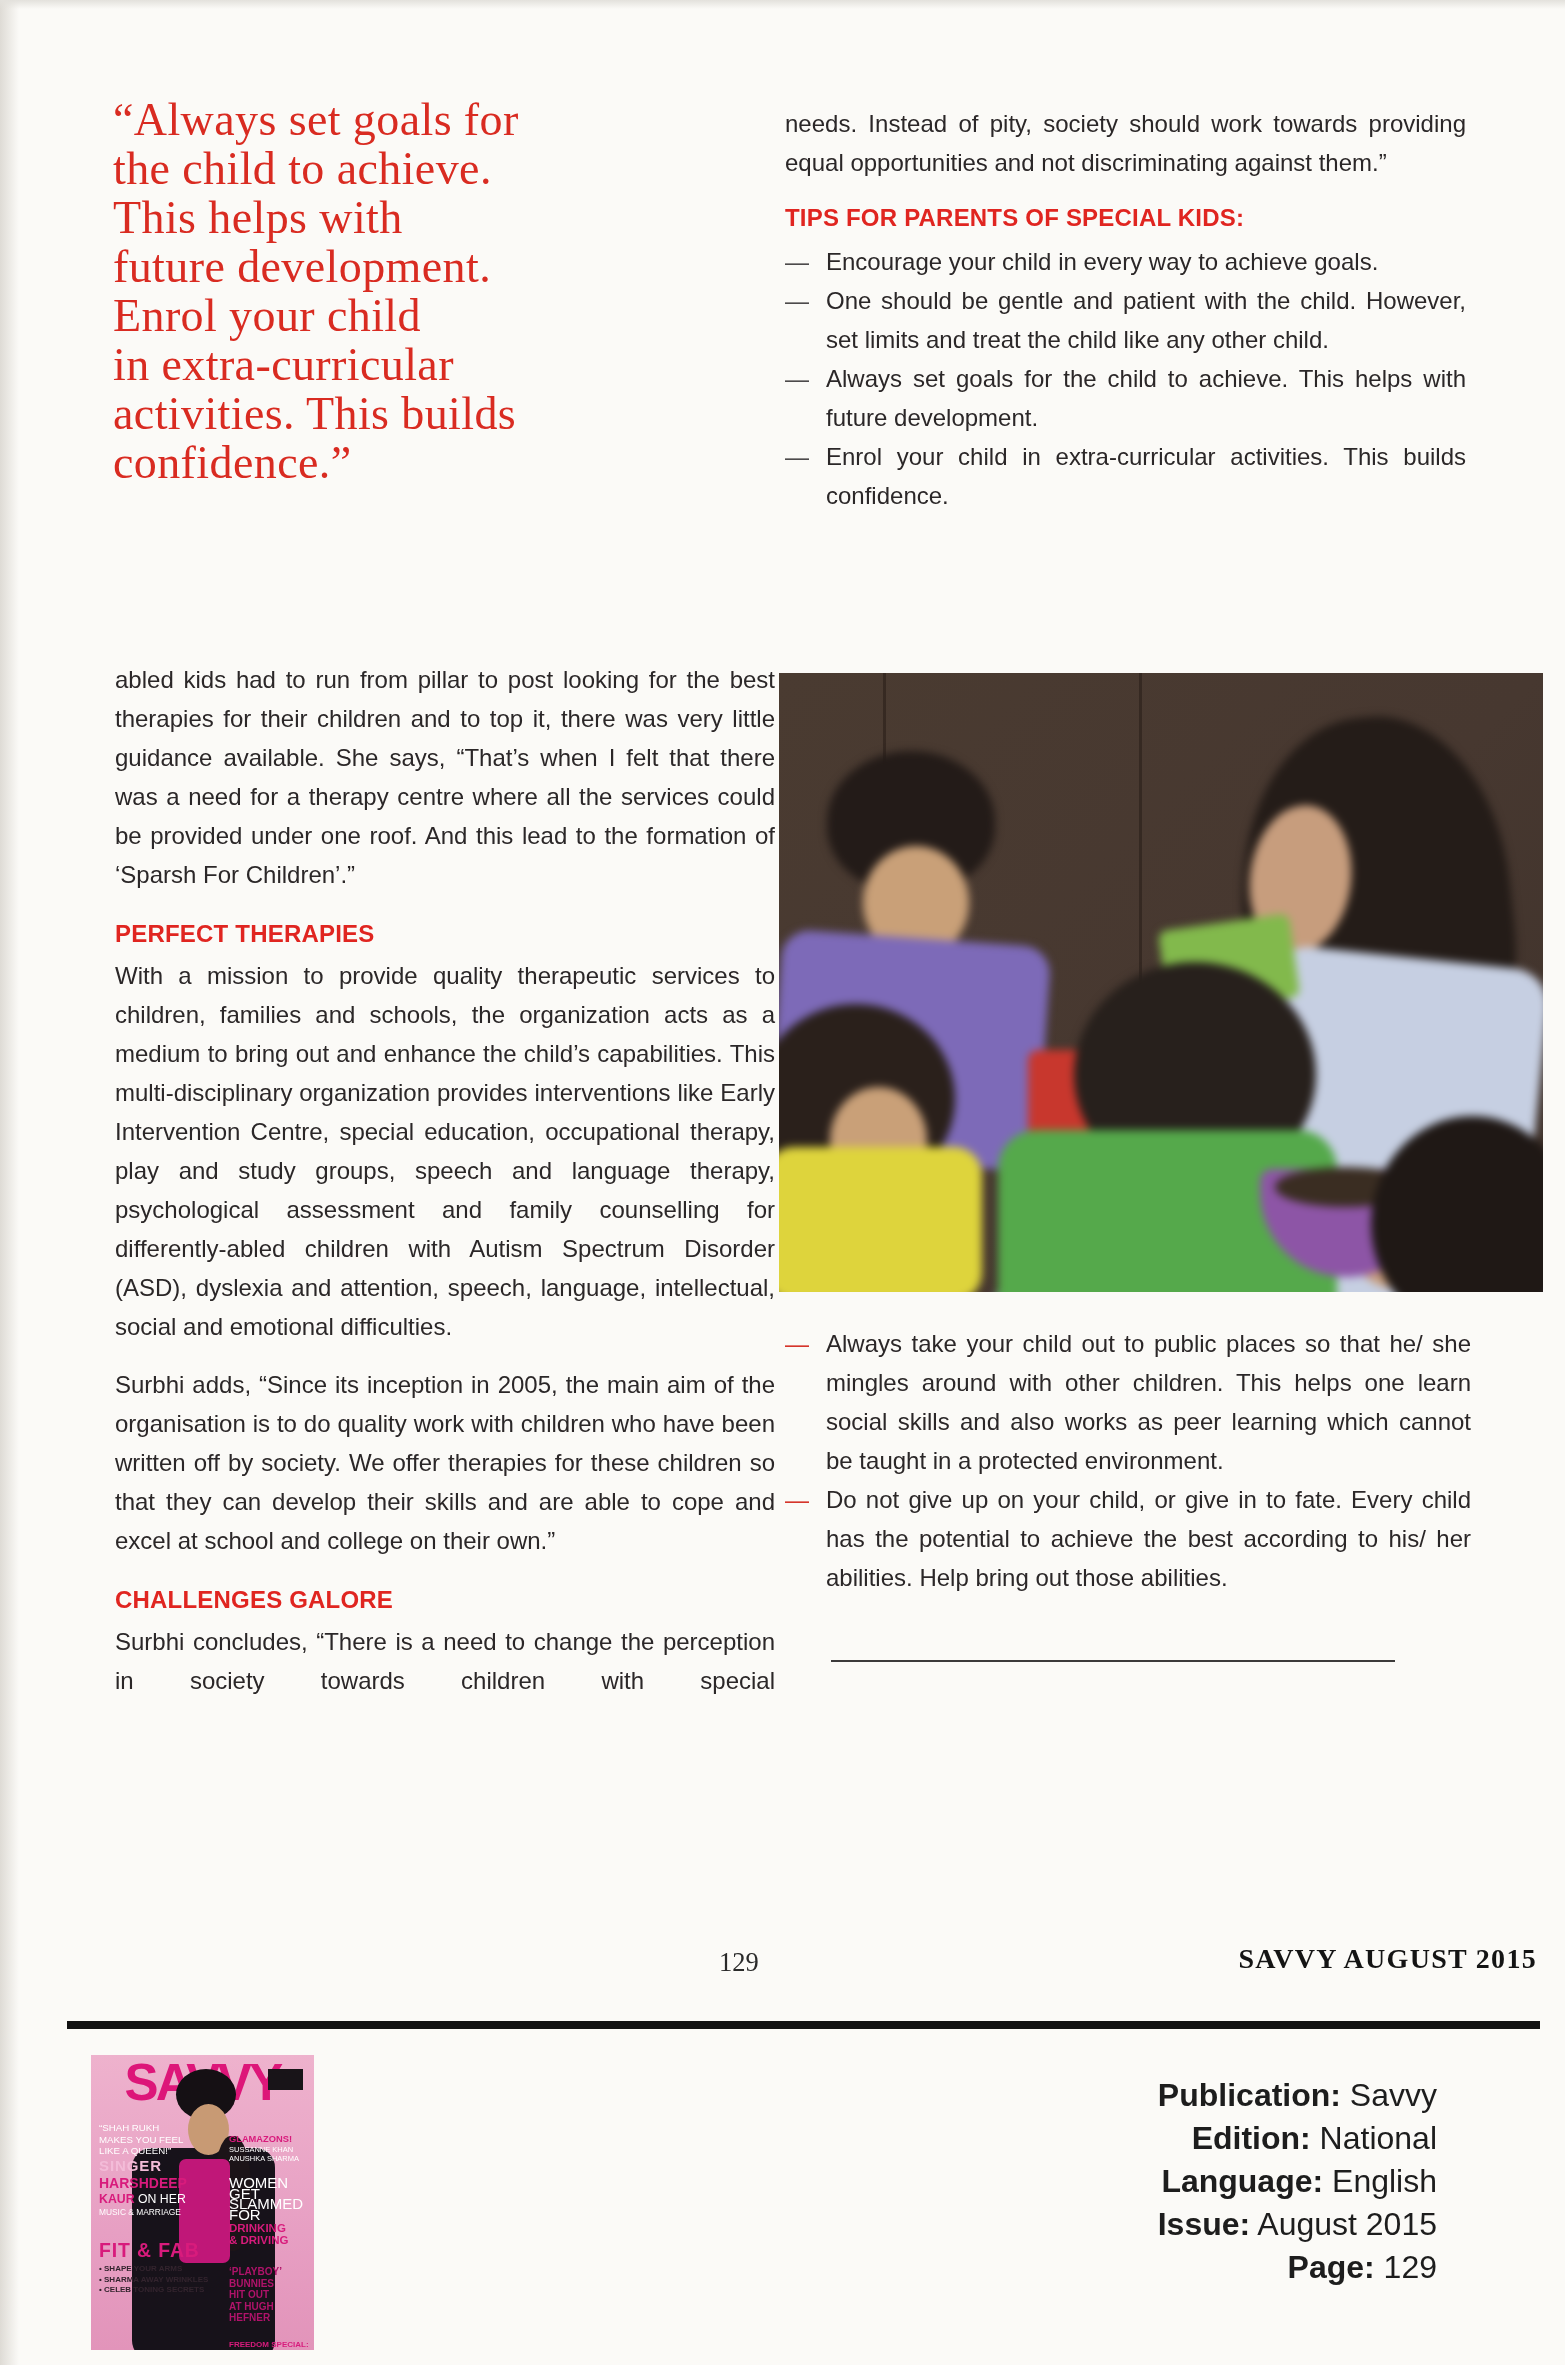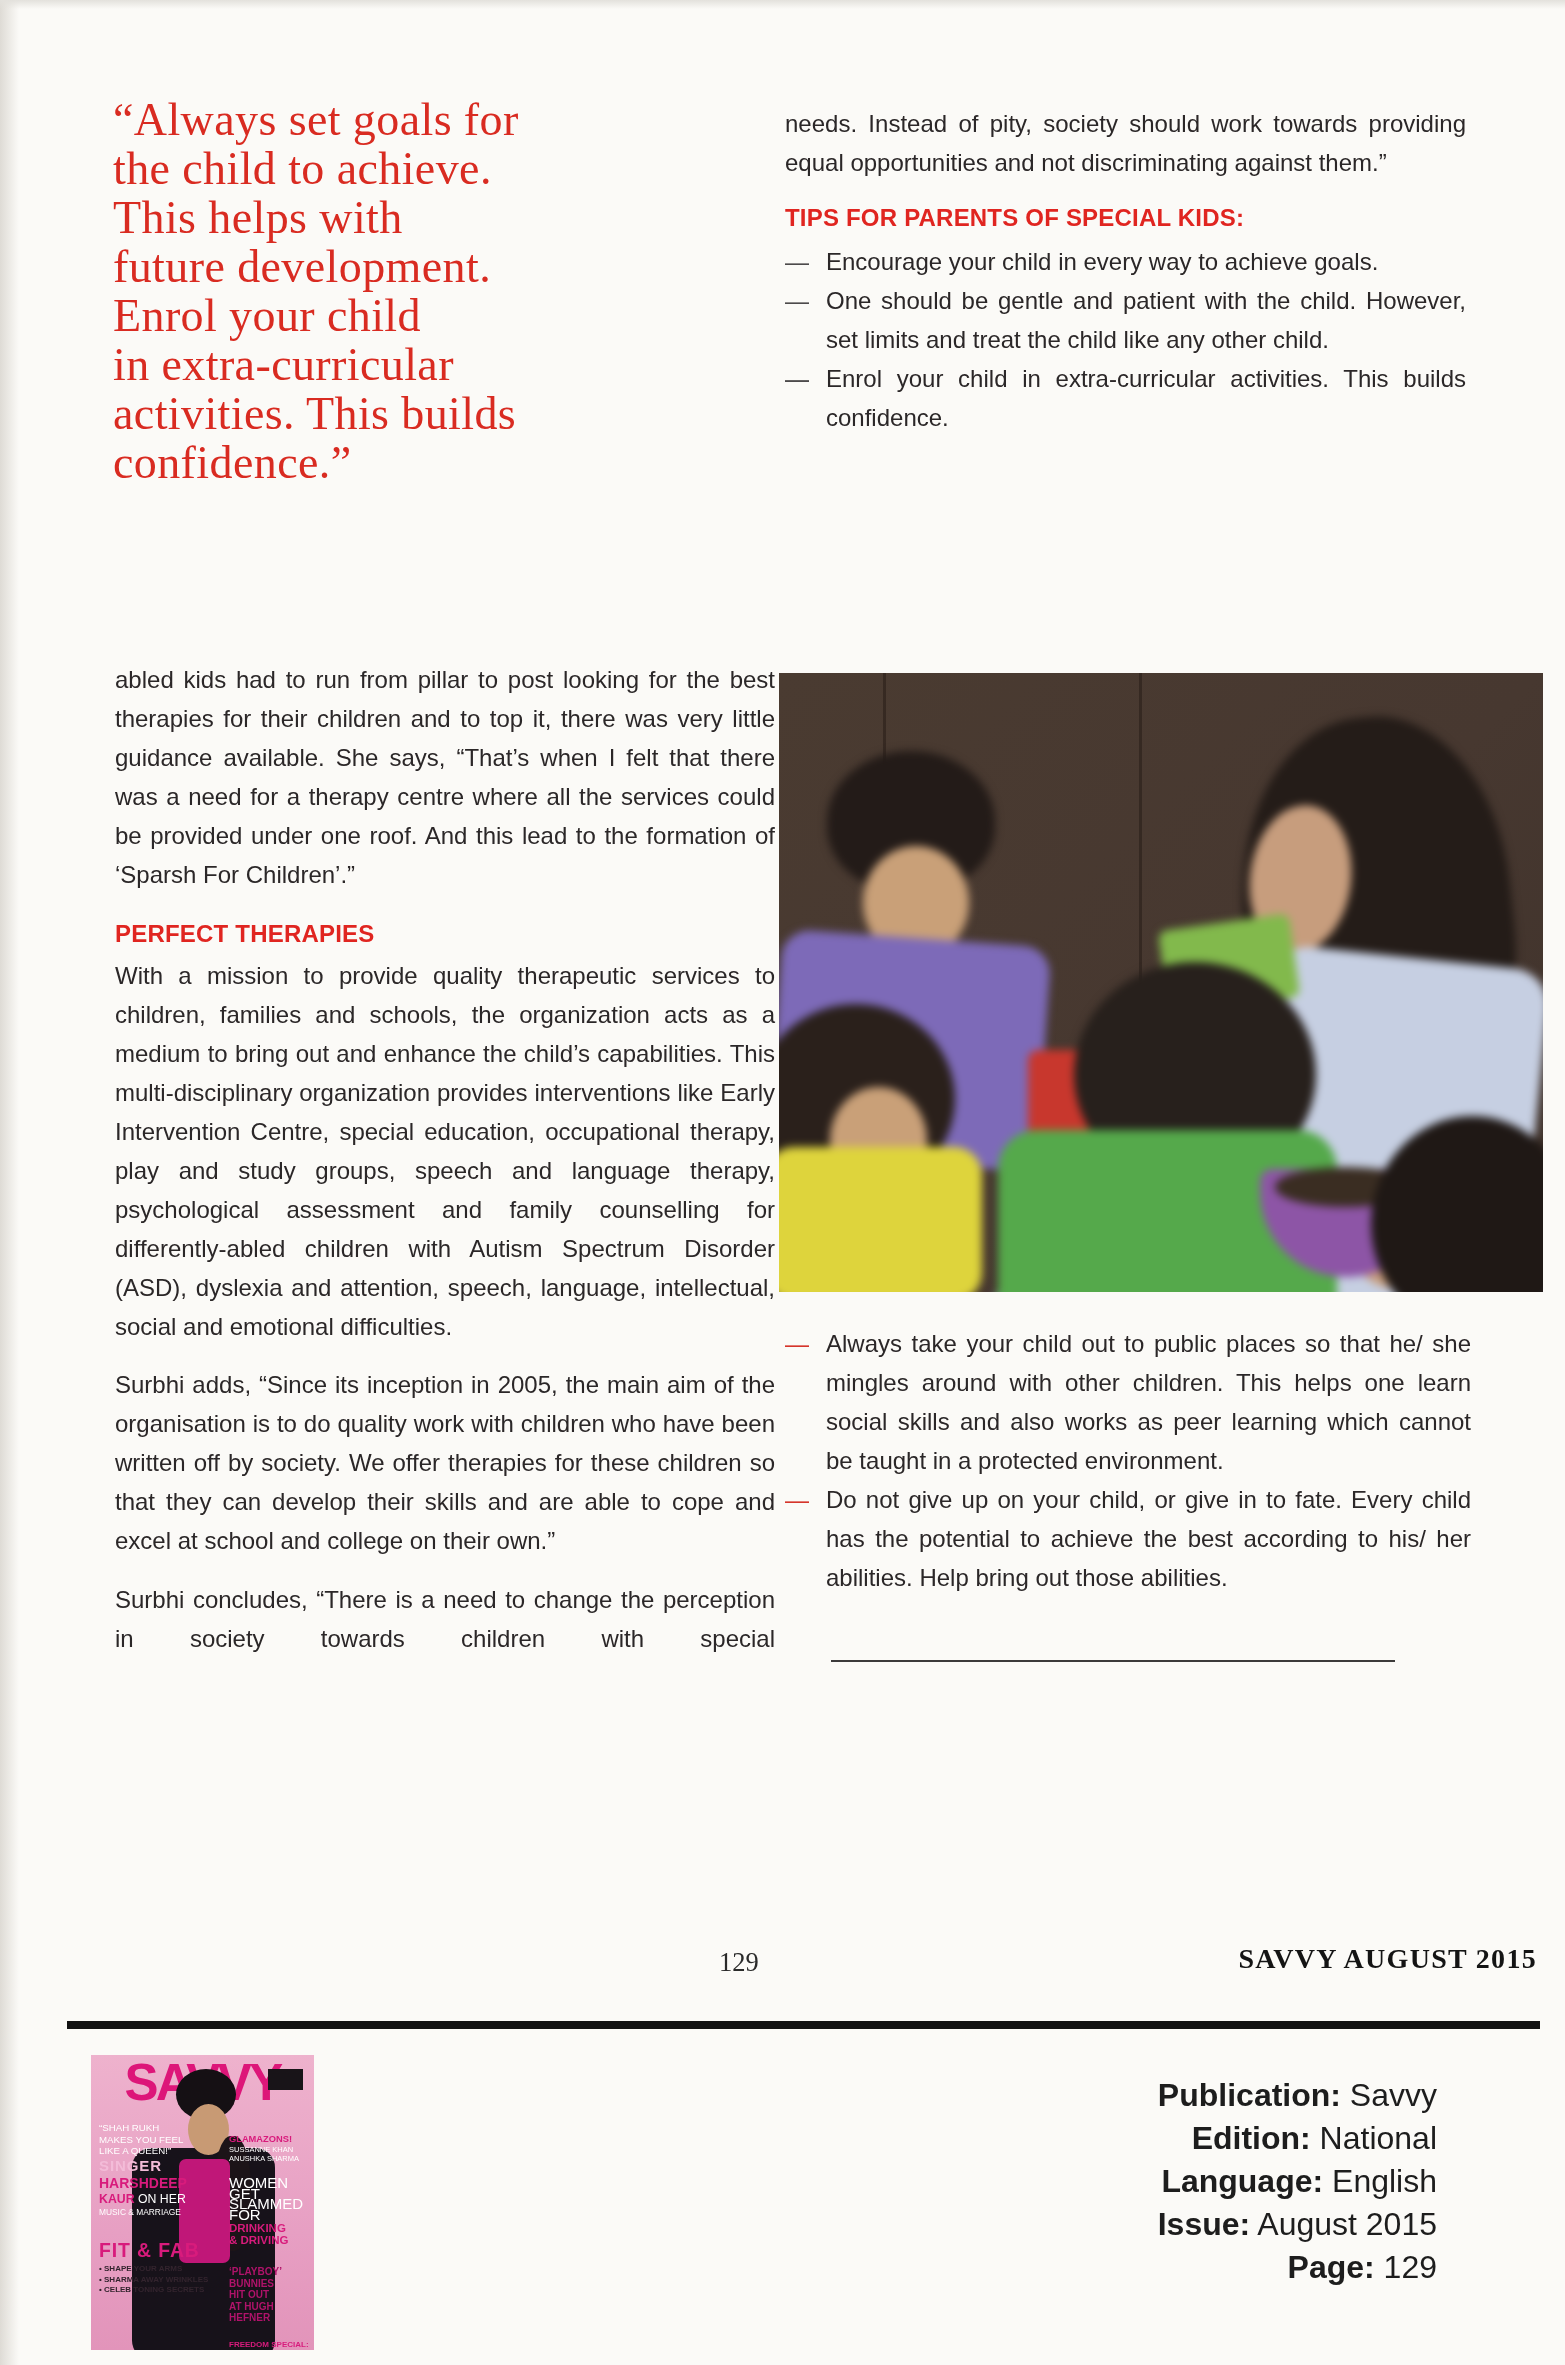--- a/index.html
+++ b/index.html
@@ -94,33 +94,35 @@
       <div class="li">
         <span class="dash">—</span>
         <span>Encourage your child in every way to achieve goals.</span>
       </div>
       <div class="li">
         <span class="dash">—</span>
         <span>One should be gentle and patient with the child. However, set limits and treat the child like any other child.</span>
       </div>
       <div class="li">
         <span class="dash">—</span>
+        <span>Always set goals for the child to achieve. This helps with future development.</span>
       </div>
       <div class="li">
         <span class="dash">—</span>
         <span>Enrol your child in extra-curricular activities. This builds confidence.</span>
       </div>
     </div>
   </div>
 
   <div class="col-left">
     <p class="body just">abled kids had to run from pillar to post looking for the best therapies for their children and to top it, there was very little guidance available. She says, “That’s when I felt that there was a need for a therapy centre where all the services could be provided under one roof. And this lead to the formation of ‘Sparsh For Children’.”</p>
     <h3 class="red-head" style="color:#e02520;">PERFECT THERAPIES</h3>
     <p class="body just">With a mission to provide quality therapeutic services to children, families and schools, the organization acts as a medium to bring out and enhance the child’s capabilities. This multi-disciplinary organization provides interventions like Early Intervention Centre, special education, occupational therapy, play and study groups, speech and language therapy, psychological assessment and family counselling for differently-abled children with Autism Spectrum Disorder (ASD), dyslexia and attention, speech, language, intellectual, social and emotional difficulties.</p>
     <p class="body just">Surbhi adds, “Since its inception in 2005, the main aim of the organisation is to do quality work with children who have been written off by society. We offer therapies for these children so that they can develop their skills and are able to cope and excel at school and college on their own.”</p>
+    <h3 class="red-head" style="color:#e02520;">CHALLENGES GALORE</h3>
     <p class="body just-last">Surbhi concludes, “There is a need to change the perception in society towards children with special</p>
   </div>
 
   <div class="photo">
     <div class="seam" style="left:104px;"></div>
     <div class="seam" style="left:360px;"></div>
     <div class="art">
       <div class="blob" style="left:203px;top:481px;width:811px;height:379px;background:#9e9dc9;border-radius:50%;"></div>
       <div class="blob" style="left:291px;top:494px;width:458px;height:115px;background:rgba(240,238,220,.45);border-radius:50%;"></div>
       <div class="blob" style="right:31px;top:44px;width:269px;height:388px;background:#241c18;border-radius:50% 46% 42% 50%;transform:rotate(-6deg);"></div>

